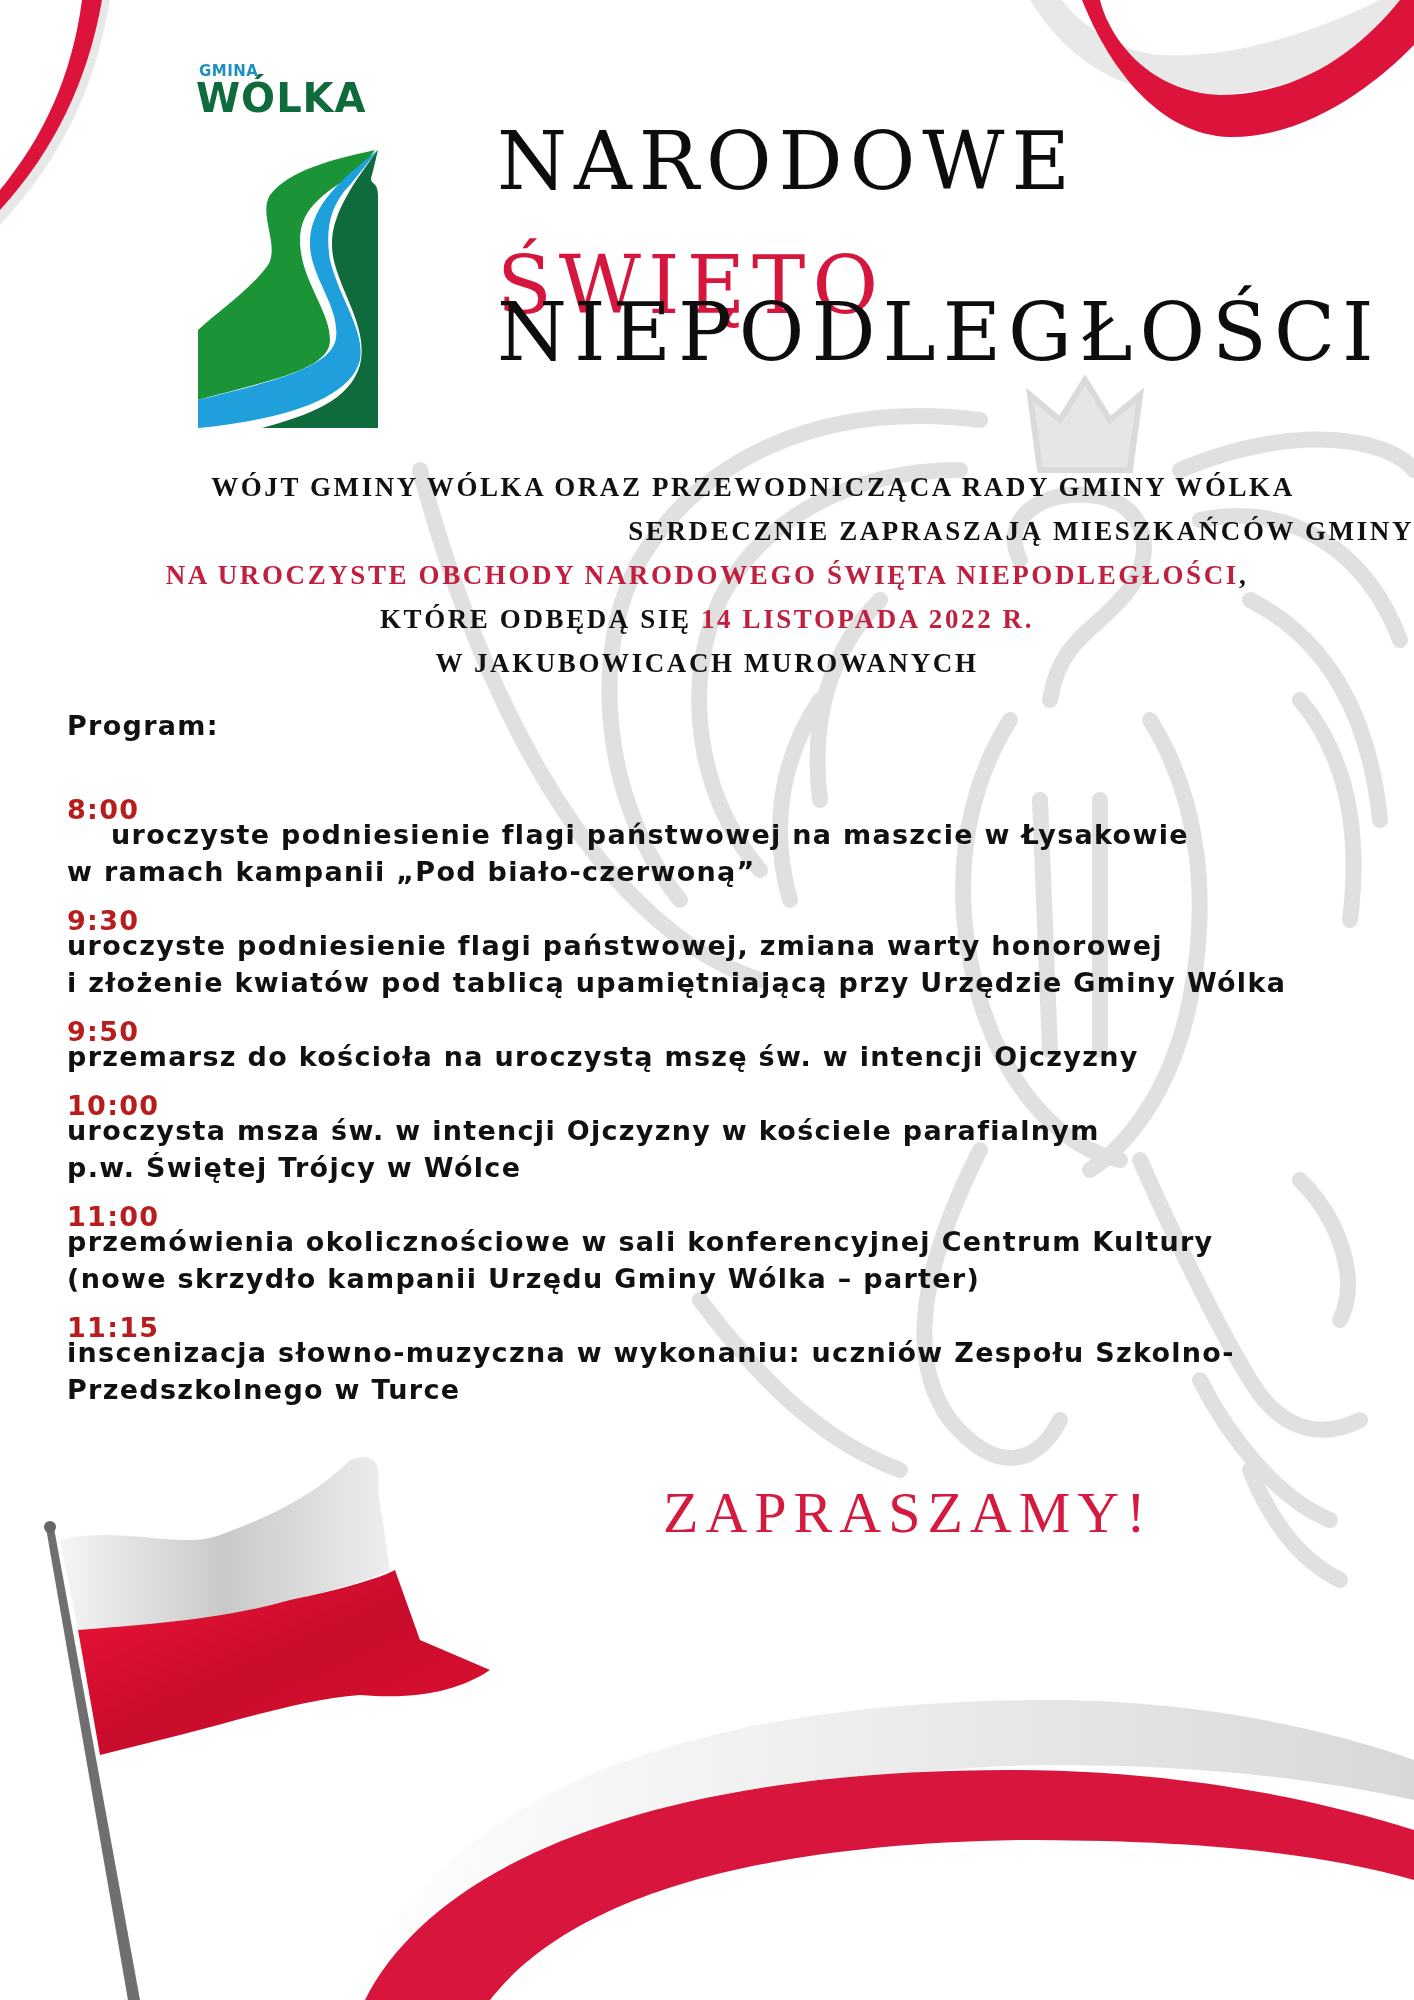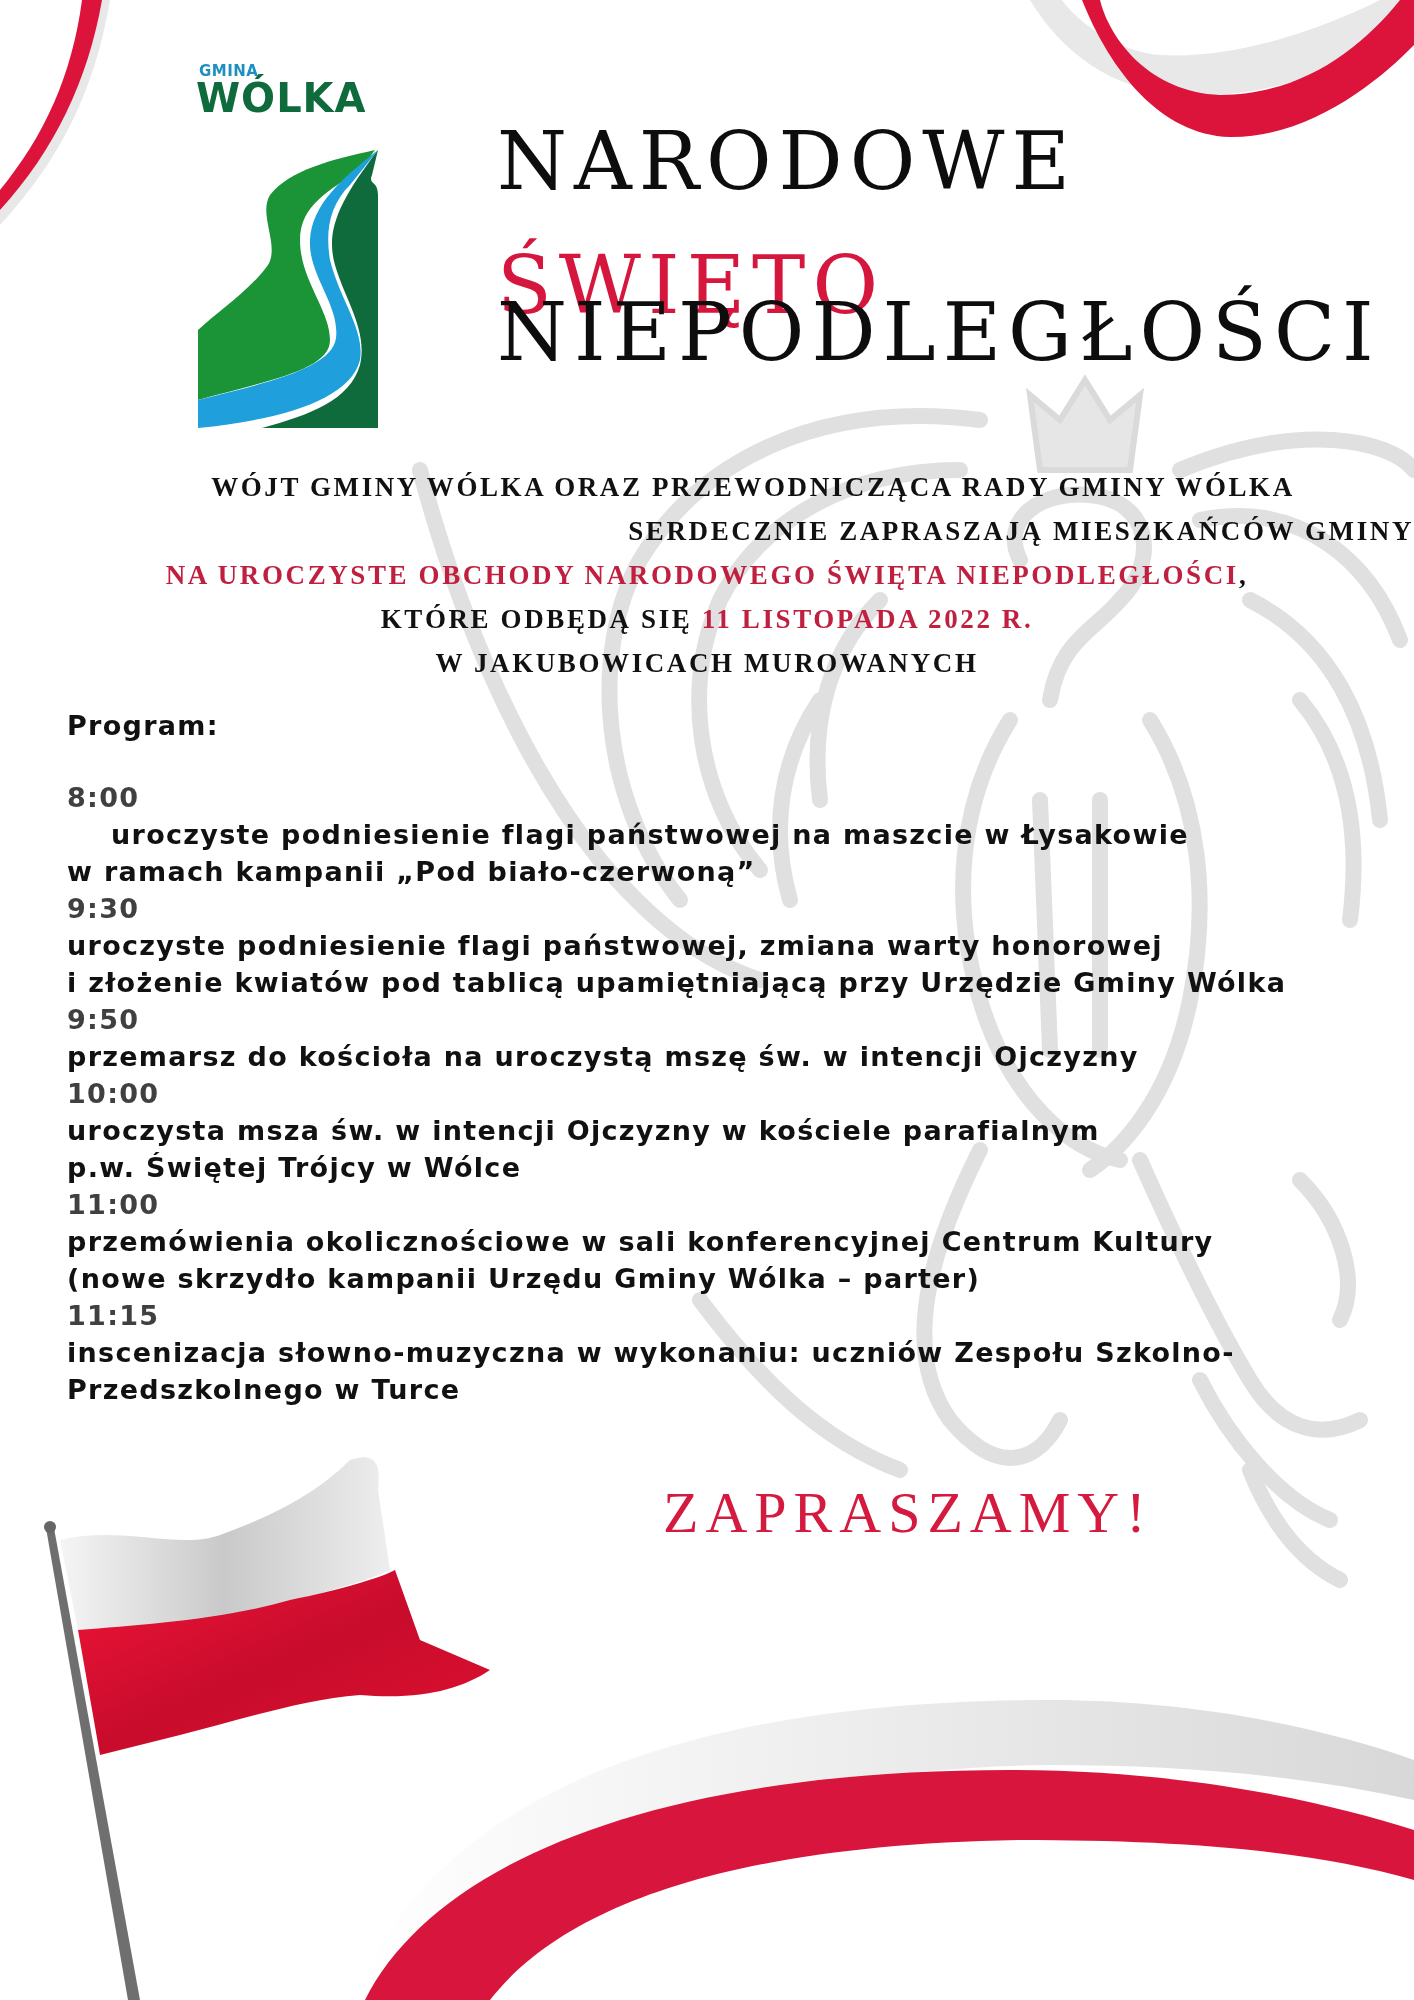--- a/index.html
+++ b/index.html
@@ -3,21 +3,21 @@
 <meta charset="utf-8">
 <style>
   html, body { margin:0; padding:0; }
   body { width:1414px; height:2000px; position:relative; overflow:hidden; background:#ffffff; }
   #bg-svg { position:absolute; left:0; top:0; width:1414px; height:2000px; }
   .title-line { position:absolute; left:497px; font-family:"DejaVu Serif","Liberation Serif",serif; font-weight:normal; font-size:80px; letter-spacing:7px; line-height:1; white-space:nowrap; color:#0d0d0d; }
   .title-red { color:#d6173d; }
   .intro { position:absolute; left:0; width:1414px; text-align:center; font-family:"Liberation Serif","DejaVu Serif",serif; font-weight:bold; font-size:27px; letter-spacing:2.6px; line-height:1; color:#111; white-space:nowrap; }
   .intro .red { color:#c0203f; }
   .prog { position:absolute; left:67px; font-family:"DejaVu Sans","Liberation Sans",sans-serif; font-weight:bold; font-size:27px; letter-spacing:1.3px; line-height:1; color:#111; white-space:nowrap; }
-  .prog.time { color:#404040; }
+  .prog.time { color:#b91c1c;margin-top:12px; }
   .zapraszamy { position:absolute; left:663px; top:1484px; font-family:"Liberation Serif","DejaVu Serif",serif; font-size:58px; letter-spacing:7px; color:#d41a3f; line-height:1; white-space:nowrap; }
   .logo-text-top { position:absolute; left:199px; top:62px; font-family:"DejaVu Sans","Liberation Sans",sans-serif; font-weight:bold; font-size:15px; color:#1d8fc0; letter-spacing:0.5px; }
   .logo-text-main { position:absolute; left:196px; top:78px; font-family:"DejaVu Sans","Liberation Sans",sans-serif; font-weight:bold; font-size:40px; color:#0f6a3c; letter-spacing:1px; line-height:1; }
 </style>
 </head>
 <body>
 
 <svg id="bg-svg" viewBox="0 0 1414 2000" xmlns="http://www.w3.org/2000/svg">
   <defs>
     <linearGradient id="greyRib" x1="0" y1="0" x2="1" y2="0">
@@ -99,21 +99,21 @@
 <div class="logo-text-top">GMINA</div>
 <div class="logo-text-main">WÓLKA</div>
 
 <div class="title-line" style="top:122px;">NARODOWE</div>
 <div class="title-line title-red" style="top:224px;margin-top:22px;">ŚWIĘTO</div>
 <div class="title-line" style="top:293px;">NIEPODLEGŁOŚCI</div>
 
 <div class="intro" style="top:474px;padding-left:46px;">WÓJT GMINY WÓLKA ORAZ PRZEWODNICZĄCA RADY GMINY WÓLKA</div>
 <div class="intro" style="top:518px;text-align:right;">SERDECZNIE ZAPRASZAJĄ MIESZKAŃCÓW GMINY</div>
 <div class="intro" style="top:562px;"><span class="red">NA UROCZYSTE OBCHODY NARODOWEGO ŚWIĘTA NIEPODLEGŁOŚCI</span><span>,</span></div>
-<div class="intro" style="top:606px;"><span>KTÓRE ODBĘDĄ SIĘ </span><span class="red">11 LISTOPADA 2022 R.</span></div>
+<div class="intro" style="top:606px;"><span>KTÓRE ODBĘDĄ SIĘ </span><span class="red">14 LISTOPADA 2022 R.</span></div>
 <div class="intro" style="top:650px;">W JAKUBOWICACH MUROWANYCH</div>
 
 <div class="prog" style="top:712px;">Program:</div>
 
 <div class="prog time" style="top:784px;">8:00</div>
 <div class="prog" style="top:821px;margin-left:44px;">uroczyste podniesienie flagi państwowej na maszcie w Łysakowie</div>
 <div class="prog" style="top:858px;">w ramach kampanii „Pod biało-czerwoną”</div>
 
 <div class="prog time" style="top:895px;">9:30</div>
 <div class="prog" style="top:932px;">uroczyste podniesienie flagi państwowej, zmiana warty honorowej</div>

